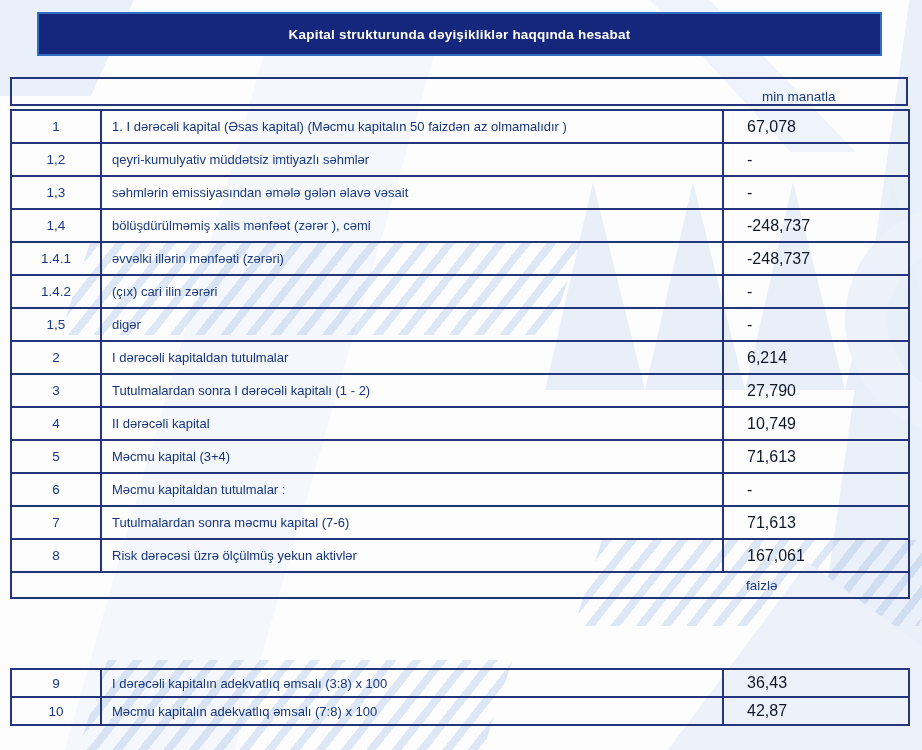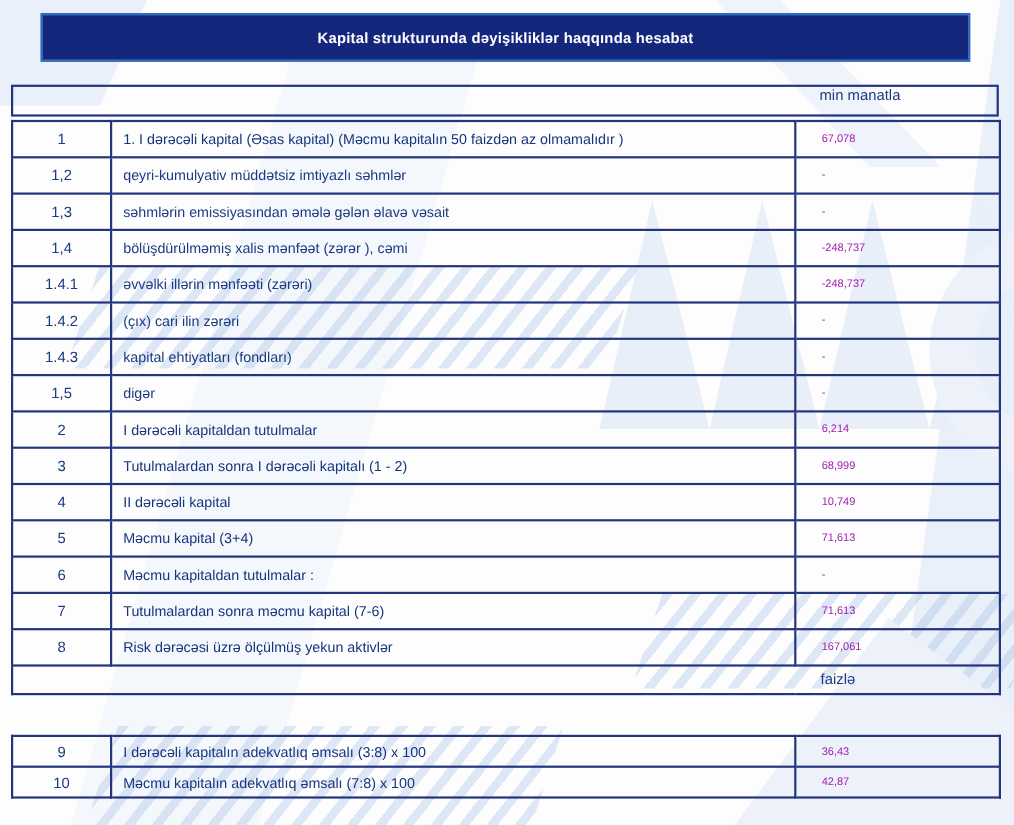--- a/index.html
+++ b/index.html
@@ -36,36 +36,36 @@
     background:#15277D;border:2px solid #2F6FC0;box-sizing:border-box;
     display:flex;align-items:center;justify-content:center;
   }
   .banner span{color:#FFFFFF;font-weight:bold;font-size:13.5px;letter-spacing:0.2px;}
 
   
   .unit-box{
     position:absolute;z-index:2;
     left:10px;top:77px;width:898px;height:29px;
     border:2px solid #23357C;box-sizing:border-box;
-    display:flex;align-items:flex-start;
+    display:flex;align-items:flex-end;padding-left:17px;
   }
   .unit-box span{padding-left:733px;font-size:13.5px;color:#1B3A80;}
 
   
   table{border-collapse:collapse;table-layout:fixed;position:absolute;z-index:2;left:10px;width:898px;background:transparent;}
   .main-table{top:109px;}
   .ratio-table{top:668px;}
   td{border:2px solid #23357C;vertical-align:middle;color:#1B3A80;box-sizing:border-box;background:transparent;}
   .main-table tr{height:33px;}
   .main-table tr.percent-row{height:26px;}
   .ratio-table tr{height:28px;}
   td.num{text-align:center;font-size:13.5px;}
   td.label{padding-left:10px;font-size:13px;}
   tr.bold td.label{font-weight:normal;color:#16357D;}
-  td.value{padding-left:23px;font-size:10px;color:#a21caf;}
+  td.value{padding-left:23px;font-size:16px;color:#0f172a;}
   td.merged span{padding-left:733px;font-size:13.5px;color:#1B3A80;display:inline-block;text-align:right;}
 </style>
 </head>
 <body>
 
 <div class="page">
 
   <div class="wm wm-topleft"></div>
   <div class="wm wm-topright"></div>
   <div class="wm wm-diag-center"></div>
@@ -116,38 +116,33 @@
         <td class="num">1.4.1</td>
         <td class="label">əvvəlki illərin mənfəəti (zərəri)</td>
         <td class="value">-248,737</td>
       </tr>
       <tr>
         <td class="num">1.4.2</td>
         <td class="label">(çıx) cari ilin zərəri</td>
         <td class="value">-</td>
       </tr>
       <tr>
-        <td class="num">1.4.3</td>
-        <td class="label">kapital ehtiyatları (fondları)</td>
-        <td class="value">-</td>
-      </tr>
-      <tr>
         <td class="num">1,5</td>
         <td class="label">digər</td>
         <td class="value">-</td>
       </tr>
       <tr class="bold">
         <td class="num">2</td>
         <td class="label">I dərəcəli kapitaldan  tutulmalar</td>
         <td class="value">6,214</td>
       </tr>
       <tr class="bold">
         <td class="num">3</td>
         <td class="label">Tutulmalardan  sonra I dərəcəli kapitalı (1 - 2)</td>
-        <td class="value">68,999</td>
+        <td class="value">27,790</td>
       </tr>
       <tr class="bold">
         <td class="num">4</td>
         <td class="label">II dərəcəli  kapital</td>
         <td class="value">10,749</td>
       </tr>
       <tr class="bold">
         <td class="num">5</td>
         <td class="label">Məcmu kapital (3+4)</td>
         <td class="value">71,613</td>

